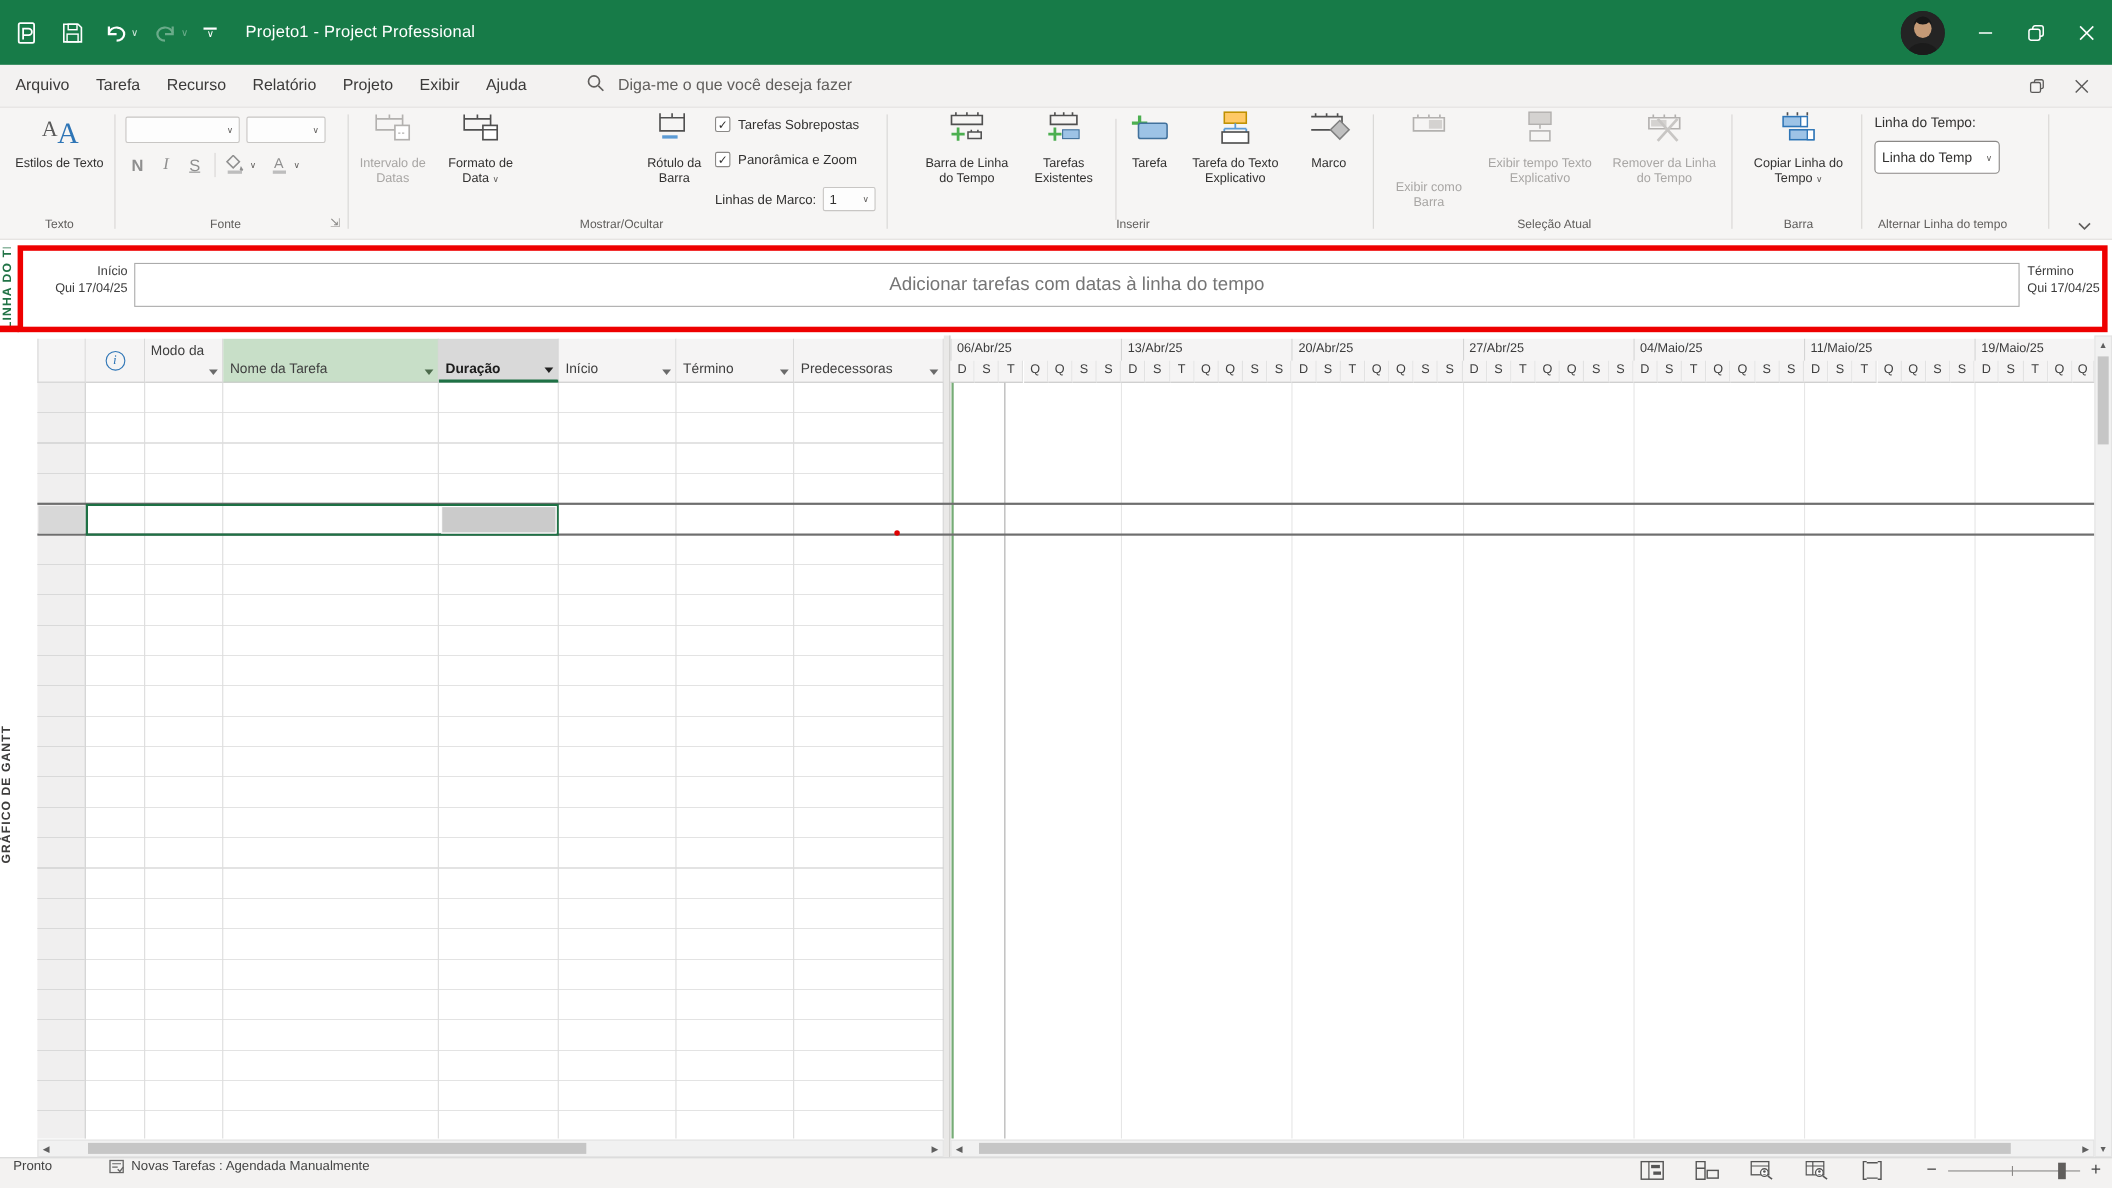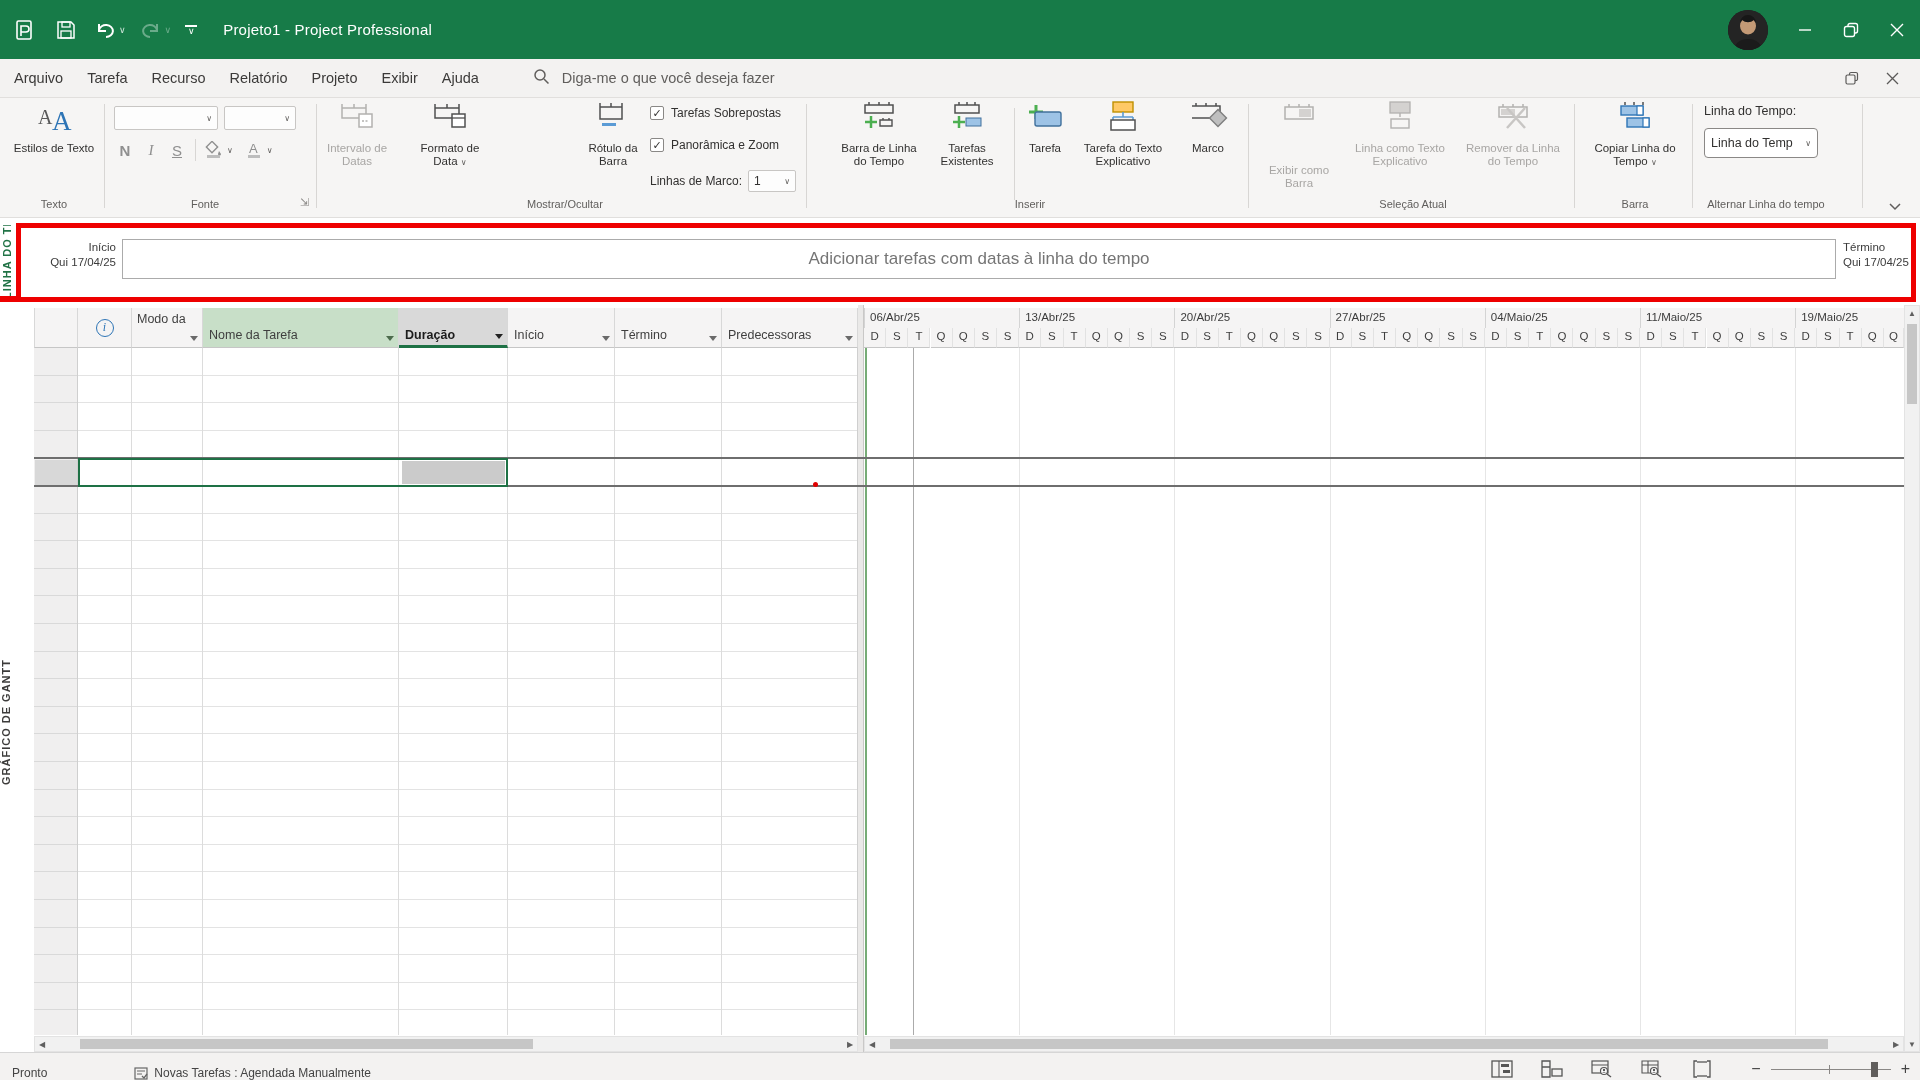--- a/index.html
+++ b/index.html
@@ -68,21 +68,21 @@
   #red-dot { left:813px; top:482px; width:5px; height:5px; border-radius:50%; background:#E00000; }
   #today-line { left:865px; top:348px; width:2px; height:687px; background:#76AC76; }
   #dark-line { left:913px; top:348px; width:1px; height:687px; background:#ABABAB; }
 
   
   .sb-track { position:absolute; background:#F1F1F1; border:1px solid #E3E3E3; }
   .sb-thumb { position:absolute; background:#C6C6C6; }
   .sb-arrow { position:absolute; color:#5f5f5f; font-size:8px; display:flex; align-items:center; justify-content:center; }
 
   
-  #statusbar { left:0; top:1052px; width:1920px; height:28px; background:#F3F2F1; border-top:1px solid #D6D6D6; display:flex; align-items:flex-end; font-size:12px; color:#444;gap:35px; }
+  #statusbar { left:0; top:1052px; width:1920px; height:28px; background:#F3F2F1; border-top:1px solid #D6D6D6; display:flex; align-items:flex-start; font-size:12px; color:#444; }
   .sb-view { width:26px; height:22px; display:flex; align-items:center; justify-content:center; margin-right:24px; }
   #zoom-minus,#zoom-plus { font-size:16px; color:#444; }
 </style>
 </head>
 <body>
 
 <div id="titlebar" class="abs">
   <span class="qat-ico" style="margin-left:14px">
     <svg width="22" height="22" viewBox="0 0 22 22">
         <rect x="3" y="2" width="14" height="18" rx="1.5" fill="none" stroke="#fff" stroke-width="1.6"></rect>
@@ -222,21 +222,21 @@
   <div class="gsep" style="left:316px;"></div>
 
   <div class="bigbtn disabled" style="left:325px; width:64px;">
     <span><svg width="40" height="34" viewBox="0 0 40 34">
           <path d="M5 4 v4 m12 -4 v4 m12 -4 v4 M5 8 h24 v10 h-24 z" fill="none" stroke="#B3B1AF" stroke-width="1.5"></path>
           <rect x="22" y="14" width="13" height="13" fill="#fff" stroke="#B3B1AF" stroke-width="1.5"></rect>
           <path d="M25 21 h7" stroke="#B3B1AF" stroke-width="1.3" stroke-dasharray="2 1.5"></path>
         </svg></span>
     <span class="blab">Intervalo de Datas</span>
   </div>
-  <div class="bigbtn" style="left:415px; width:70px;">
+  <div class="bigbtn" style="left:402px; width:70px;">
     <span><svg width="40" height="34" viewBox="0 0 40 34">
           <path d="M5 4 v4 m12 -4 v4 m12 -4 v4 M5 8 h24 v10 h-24 z" fill="none" stroke="#505050" stroke-width="1.5"></path>
           <rect x="22" y="14" width="13" height="13" fill="#fff" stroke="#505050" stroke-width="1.5"></rect>
           <path d="M22 18 h13" stroke="#505050" stroke-width="1.3"></path>
         </svg></span>
     <span class="blab"><span>Formato de Data</span> <span class="dd">∨</span></span>
   </div>
   <div class="bigbtn" style="left:582px; width:62px;">
     <span><svg width="40" height="34" viewBox="0 0 40 34">
           <path d="M7 3 v4 m11 -4 v4 m11 -4 v4 M7 7 h22 v12 h-22 z" fill="none" stroke="#505050" stroke-width="1.5"></path>
@@ -311,21 +311,21 @@
           <rect x="22" y="9" width="12" height="8" fill="#D4D2D0"></rect>
         </svg></span>
     <span class="blab">Exibir como Barra</span>
   </div>
   <div class="bigbtn disabled" style="left:1346px; width:108px;">
     <span><svg width="44" height="34" viewBox="0 0 44 34">
           <rect x="12" y="2" width="20" height="11" fill="#D4D2D0" stroke="#B3B1AF" stroke-width="1.3"></rect>
           <path d="M22 13 v4" stroke="#B3B1AF" stroke-width="1.4"></path>
           <rect x="13" y="19" width="18" height="9" fill="none" stroke="#B3B1AF" stroke-width="1.4"></rect>
         </svg></span>
-    <span class="blab">Linha como Texto Explicativo</span>
+    <span class="blab">Exibir tempo Texto Explicativo</span>
   </div>
   <div class="bigbtn disabled" style="left:1460px; width:106px;">
     <span><svg width="44" height="34" viewBox="0 0 44 34">
           <path d="M12 4 v3 m10 -3 v3 m10 -3 v3 M8 7 h28 v10 h-28 z" fill="none" stroke="#B3B1AF" stroke-width="1.5"></path>
           <rect x="10" y="9" width="14" height="6" fill="#D4D2D0"></rect>
           <path d="M16 8 L34 28 M34 8 L16 28" stroke="#C8C6C4" stroke-width="2.5"></path>
         </svg></span>
     <span class="blab">Remover da Linha do Tempo</span>
   </div>
   <div class="glabel" style="left:1258px; width:310px;">Seleção Atual</div>

